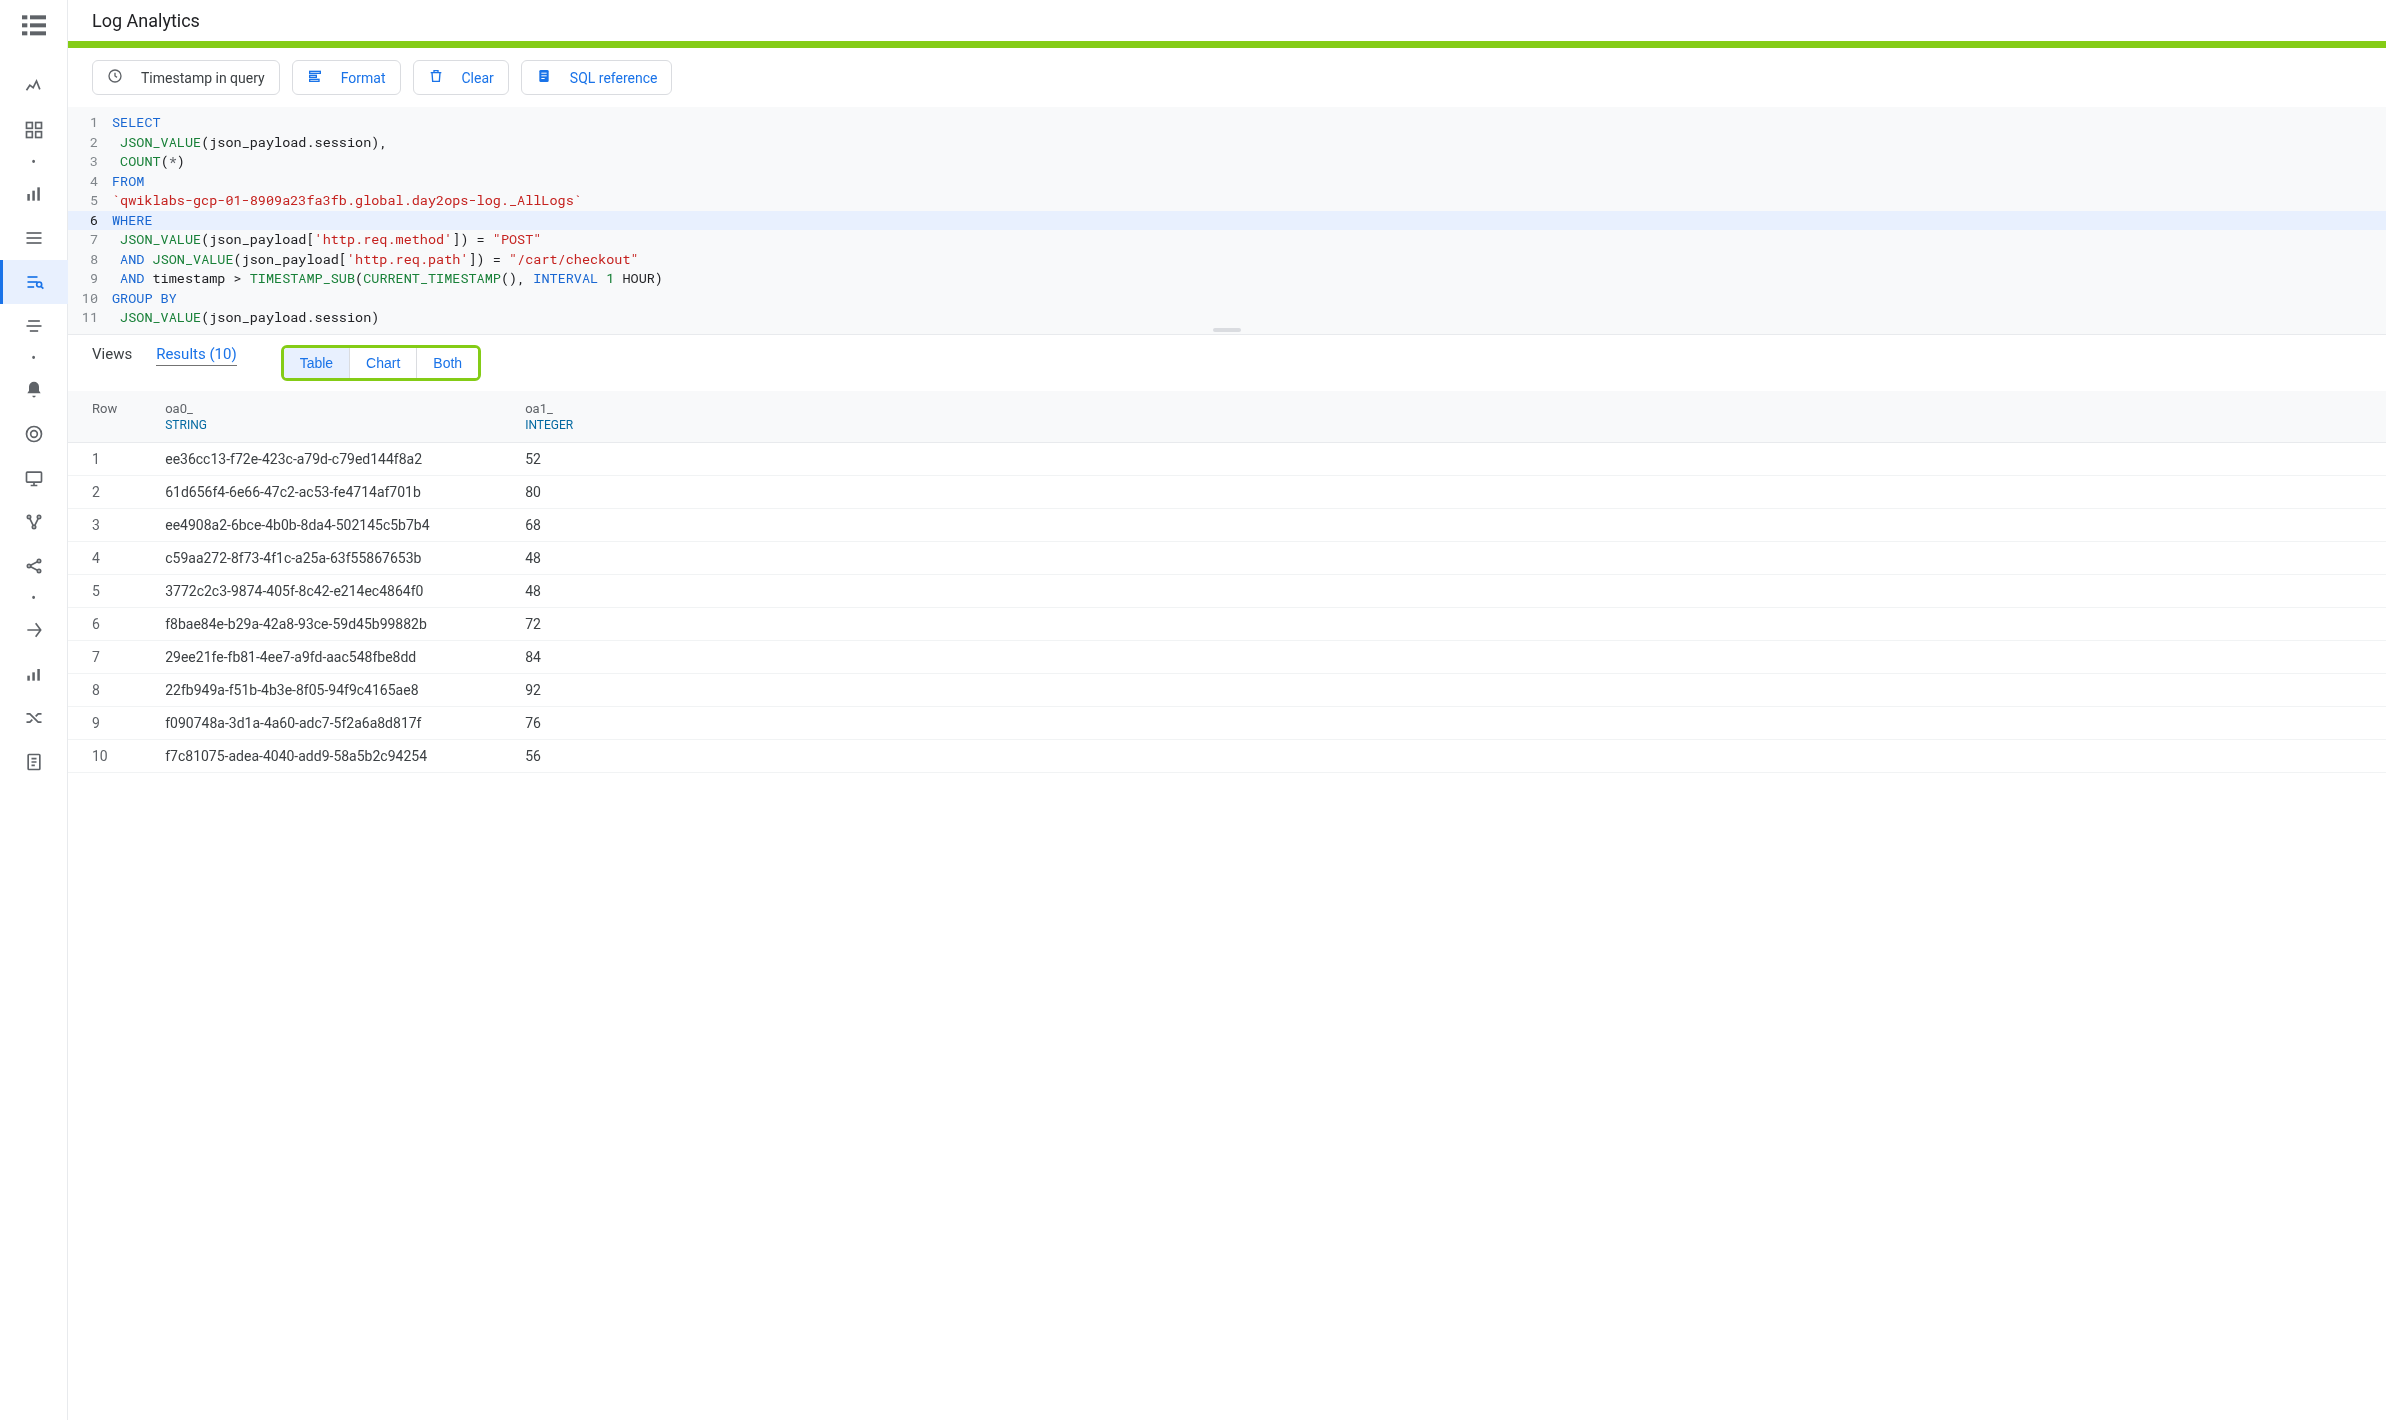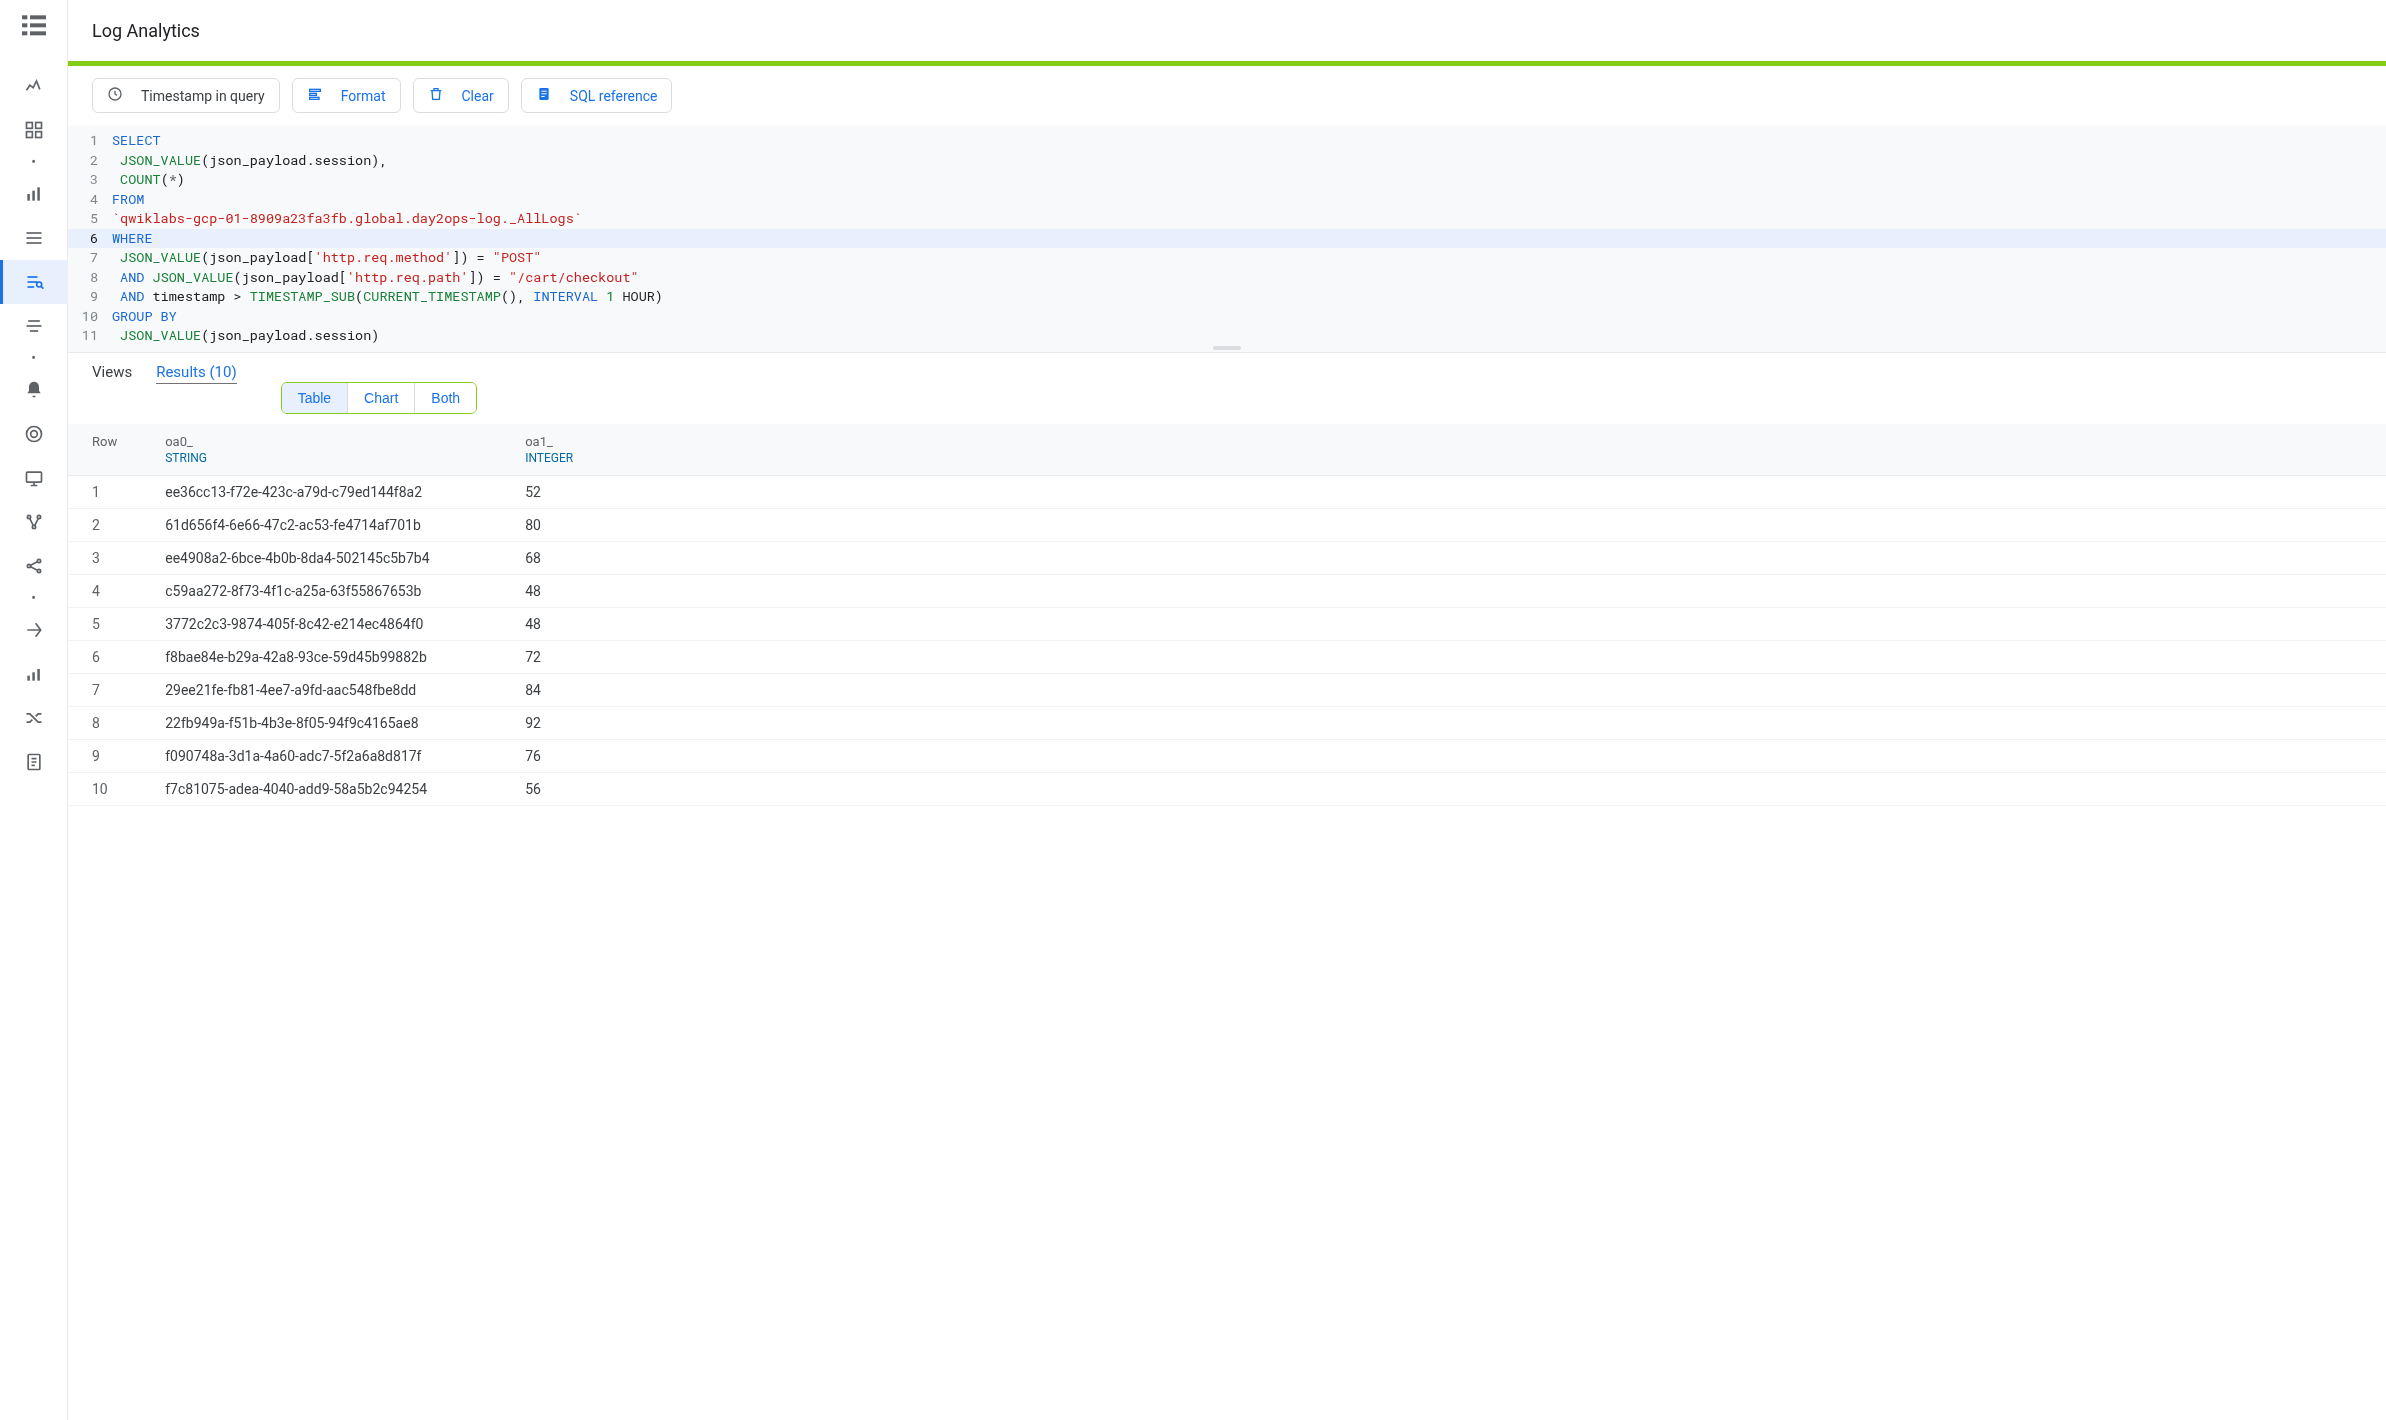--- a/index.html
+++ b/index.html
@@ -5,21 +5,21 @@
 * { box-sizing: border-box; margin: 0; padding: 0; }
 body { font-family: "Google Sans", Roboto, Arial, sans-serif; font-size: 14px; color: #202124; background: #fff; }
 .app { display: flex; height: 100vh; }
 .sidebar { width: 68px; border-right: 1px solid #e8eaed; padding-top: 10px; display: flex; flex-direction: column; align-items: center; }
 .sidebar .logo { width: 32px; height: 32px; margin-bottom: 22px; display:flex; align-items:center; justify-content:center; }
 .sidebar .nav-item { width: 68px; height: 44px; display:flex; align-items:center; justify-content:center; color:#5f6368; cursor:pointer; }
 .sidebar .nav-item.active { background:#e8f0fe; color:#1a73e8; border-left: 3px solid #1a73e8; }
 .sidebar .nav-item svg { width:20px; height:20px; }
 .sidebar .dot { height: 20px; display:flex; align-items:center; justify-content:center; color:#5f6368; }
 .main { flex:1; display:flex; flex-direction:column; overflow:hidden; }
-.titlebar { height:66px; border-bottom:5px solid #84cc16; display:flex; align-items:center; padding:0 24px; font-size:18px; }
+.titlebar { height:48px; border-bottom:7px solid #84cc16; display:flex; align-items:center; padding:0 24px; font-size:18px; }
 .tabs { display:flex; gap:34px; padding: 18px 24px 0 24px; }
 .tabs .tab { font-size:15px; color:#5f6368; padding-bottom:14px; cursor:pointer; }
 .tabs .tab.active { color:#1a73e8; border-bottom:3px solid #1a73e8; font-weight:500; }
 .toolbar { display:flex; gap:12px; padding: 12px 24px; align-items:center; }
 .chip { display:inline-flex; align-items:center; gap:18px; border:1px solid #dadce0; border-radius:6px; padding:7px 14px; font-size:14px; color:#3c4043; cursor:pointer; background:#fff; }
 .chip.blue { color:#1a73e8; }
 .chip svg { width:16px; height:16px; }
 .editor { display:flex; background:#f8f9fa; font-family: "Roboto Mono", Menlo, Consolas, monospace; font-size: 13.5px; line-height: 19.5px; position:relative; }
 .gutter { width:38px; text-align:right; padding:6px 8px 6px 0; color:#80868b; user-select:none; background:#f8f9fa; }
 .gutter .ln { height:19.5px; }
@@ -30,21 +30,21 @@
 .kw { color:#1967d2; }
 .fn { color:#188038; }
 .str { color:#c5221f; }
 .tbl { color:#c5221f; }
 .num { color:#188038; }
 .op { color:#5f6368; }
 .drag-handle { position:absolute; bottom:2px; left:50%; transform:translateX(-50%); width:28px; height:4px; background:#dadce0; border-radius:2px; cursor:row-resize; }
 .results-bar { display:flex; align-items:flex-start; gap:24px; padding: 10px 24px; border-top:1px solid #e8eaed; }
 .results-bar .label { font-size:15px; color:#3c4043; }
 .results-bar .label.active { color:#1a73e8; border-bottom:1px solid #737373; padding-bottom:2px; }
-.seg { display:inline-flex; border:1px solid #84cc16; border-radius:6px; overflow:hidden; margin-left:20px;margin-top:19px; }
+.seg { display:inline-flex; border:3px solid #84cc16; border-radius:6px; overflow:hidden; margin-left:20px; }
 .seg button { border:none; background:#fff; padding:7px 16px; font-size:14px; color:#1a73e8; cursor:pointer; }
 .seg button + button { border-left:1px solid #dadce0; }
 .seg button.active { background:#e8f0fe; }
 .table-wrap { flex:1; overflow:auto; }
 table { width:100%; border-collapse:collapse; }
 thead th { text-align:left; font-weight:400; color:#5f6368; font-size:13px; padding:10px 24px 2px; background:#f8f9fa; }
 thead .sub th { padding:0 24px 10px; font-size:12px; color:#0369a1; border-bottom:1px solid #e8eaed; }
 tbody td { padding:8px 24px; border-bottom:1px solid #f1f3f4; font-size:14px; color:#3c4043; }
 tbody td:first-child { color:#5f6368; width:70px; }
 th:nth-child(2), td:nth-child(2) { width:360px; }

